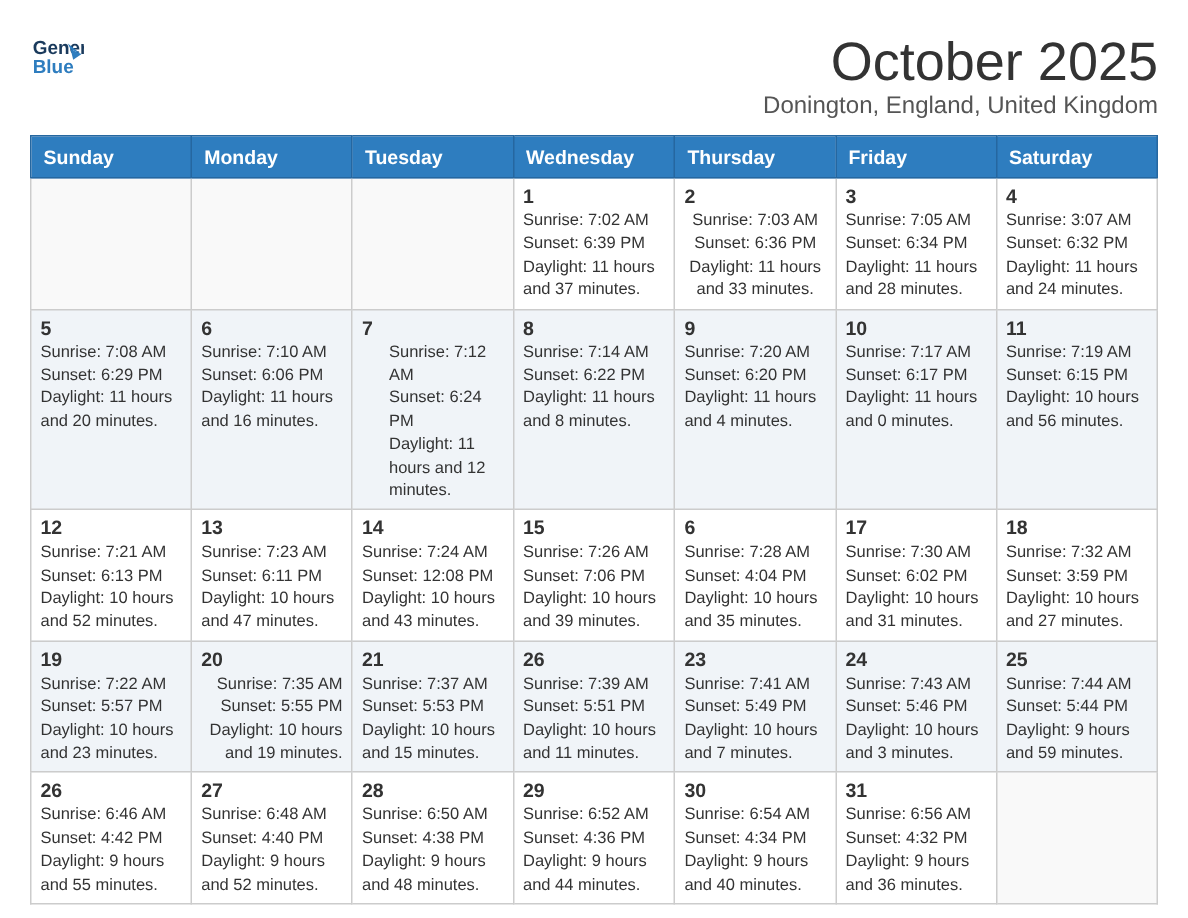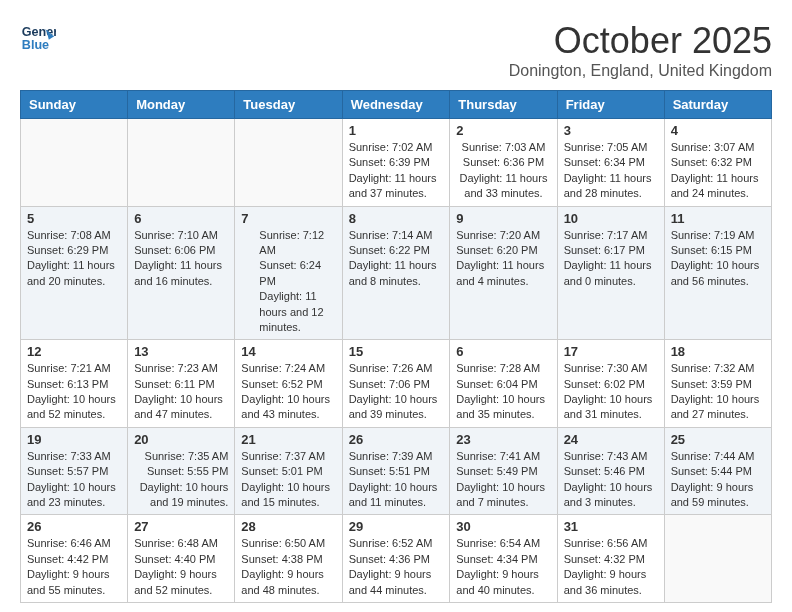--- a/index.html
+++ b/index.html
@@ -199,65 +199,65 @@
         </td>
         <td>
           <span class="day-number">13</span>
           <div class="day-info" style="white-space: pre-line;">Sunrise: 7:23 AM
 Sunset: 6:11 PM
 Daylight: 10 hours and 47 minutes.</div>
         </td>
         <td>
           <span class="day-number">14</span>
           <div class="day-info" style="white-space: pre-line;">Sunrise: 7:24 AM
-Sunset: 6:52 PM
+Sunset: 12:08 PM
 Daylight: 10 hours and 43 minutes.</div>
         </td>
         <td>
           <span class="day-number">15</span>
           <div class="day-info" style="white-space: pre-line;">Sunrise: 7:26 AM
 Sunset: 7:06 PM
 Daylight: 10 hours and 39 minutes.</div>
         </td>
         <td>
           <span class="day-number">6</span>
           <div class="day-info" style="white-space: pre-line;">Sunrise: 7:28 AM
-Sunset: 6:04 PM
+Sunset: 4:04 PM
 Daylight: 10 hours and 35 minutes.</div>
         </td>
         <td>
           <span class="day-number">17</span>
           <div class="day-info" style="white-space: pre-line;">Sunrise: 7:30 AM
 Sunset: 6:02 PM
 Daylight: 10 hours and 31 minutes.</div>
         </td>
         <td>
           <span class="day-number">18</span>
           <div class="day-info" style="white-space: pre-line;">Sunrise: 7:32 AM
 Sunset: 3:59 PM
 Daylight: 10 hours and 27 minutes.</div>
         </td>
       </tr>
       <tr>
         <td>
           <span class="day-number">19</span>
-          <div class="day-info" style="white-space: pre-line;">Sunrise: 7:33 AM
+          <div class="day-info" style="white-space: pre-line;">Sunrise: 7:22 AM
 Sunset: 5:57 PM
 Daylight: 10 hours and 23 minutes.</div>
         </td>
         <td>
           <span class="day-number">20</span>
           <div class="day-info" style="white-space: pre-line; text-align: right;">Sunrise: 7:35 AM
 Sunset: 5:55 PM
 Daylight: 10 hours and 19 minutes.</div>
         </td>
         <td>
           <span class="day-number">21</span>
           <div class="day-info" style="white-space: pre-line;">Sunrise: 7:37 AM
-Sunset: 5:01 PM
+Sunset: 5:53 PM
 Daylight: 10 hours and 15 minutes.</div>
         </td>
         <td>
           <span class="day-number">26</span>
           <div class="day-info" style="white-space: pre-line;">Sunrise: 7:39 AM
 Sunset: 5:51 PM
 Daylight: 10 hours and 11 minutes.</div>
         </td>
         <td>
           <span class="day-number">23</span>

